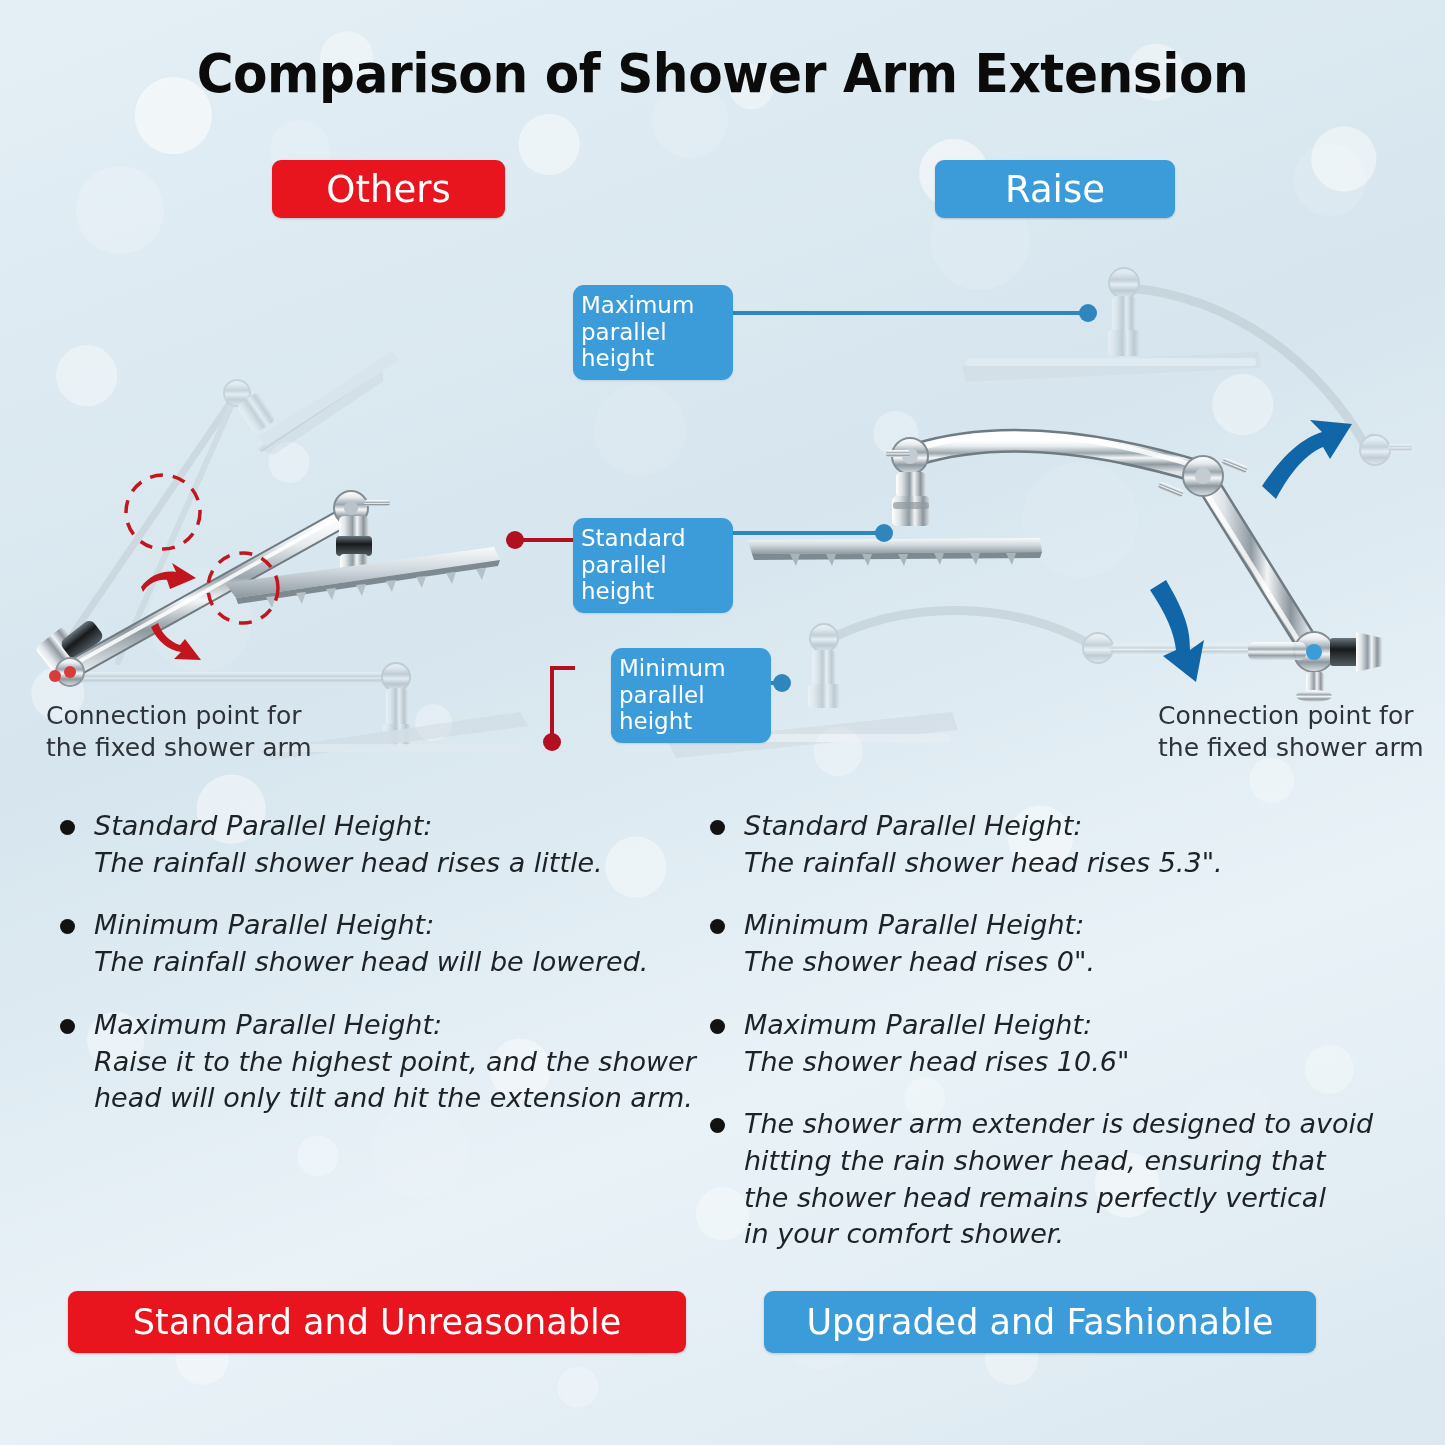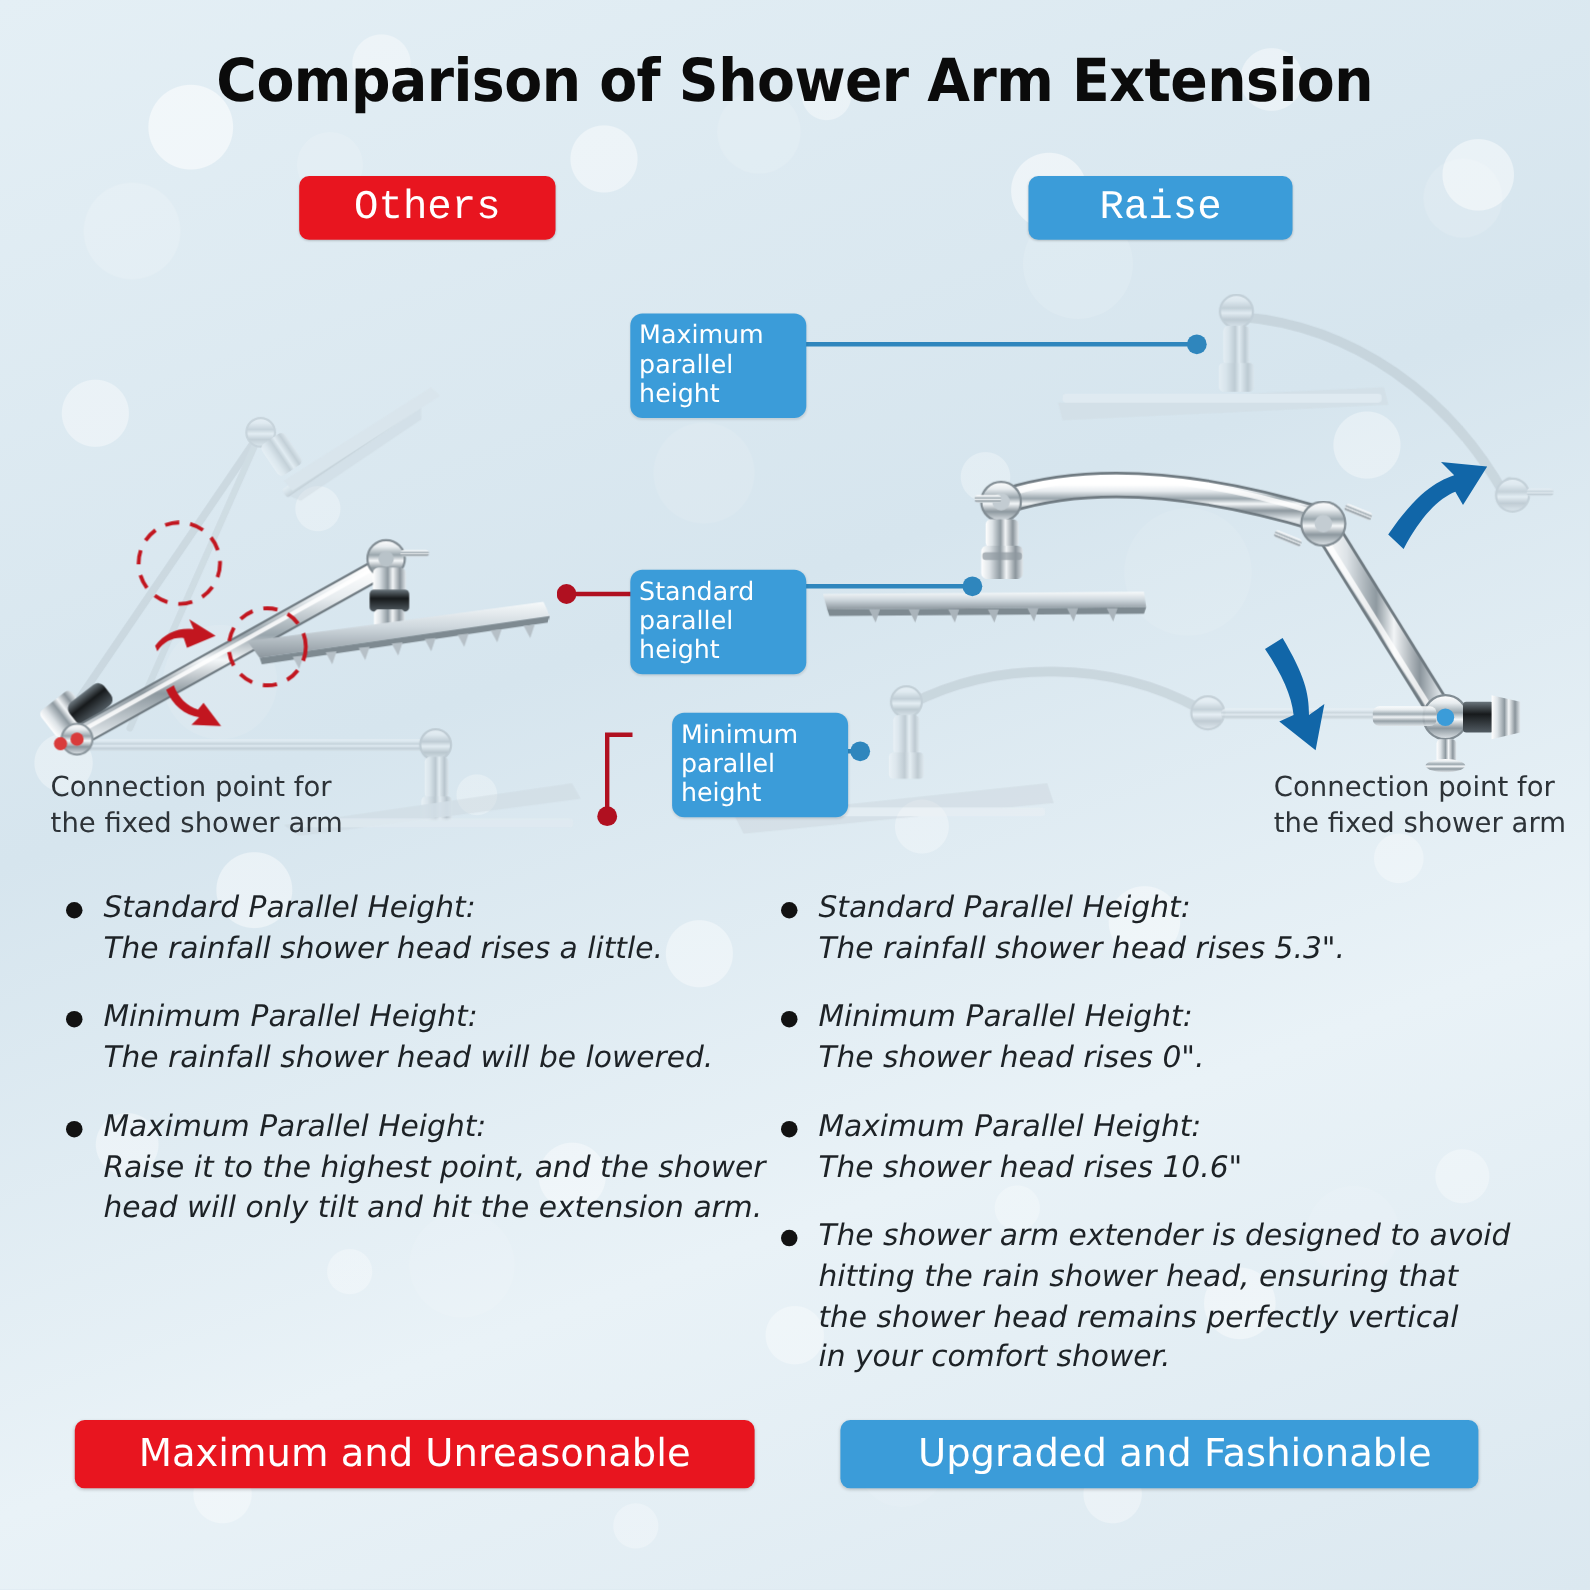--- a/index.html
+++ b/index.html
@@ -52,21 +52,20 @@
     font-family:"DejaVu Sans","Liberation Sans",sans-serif;
     font-weight:bold;font-size:54px;letter-spacing:-0.5px;color:#0b0b0b;
     transform:scaleX(.93);transform-origin:50% 50%;
   }
 
   
   .badge{
     display:flex;align-items:center;justify-content:center;
     color:#fff;font-size:37px;border-radius:9px;
     box-shadow:0 1px 2px rgba(0,0,0,.18);
-    font-family:Liberation Mono, monospace;
   }
   #badge-others{left:272px;top:160px;width:233px;height:58px;background:#e8151f;}
   #badge-ours{left:935px;top:160px;width:240px;height:58px;background:#3b9cd9;}
 
   
   .callout{
     border-radius:11px;background:#3b9cd9;color:#fff;
     padding:7px 12px 8px 8px;font-size:23px;line-height:1.16;
     box-shadow:0 1px 2px rgba(0,0,0,.10);
     white-space:pre-line;
@@ -91,21 +90,21 @@
   }
   .btxt{font-size:27px;line-height:1.36;color:#1d2226;white-space:pre-line;}
 
   
   .banner{
     display:flex;align-items:center;justify-content:center;
     color:#fff;font-size:35px;border-radius:9px;
     box-shadow:0 1px 3px rgba(0,0,0,.18);
   }
   #banner-left{left:68px;top:1291px;width:618px;height:62px;background:#e8151f;}
-  #banner-right{left:764px;top:1291px;width:552px;height:62px;background:#3b9cd9;padding-left:28px;}
+  #banner-right{left:764px;top:1291px;width:552px;height:62px;background:#3b9cd9;}
 </style>
 </head>
 <body>
 
 <div id="page">
 
   <svg id="bgsvg" viewBox="0 0 1445 1445">
     <defs>
       <linearGradient id="chrome" x1="0" y1="0" x2="0" y2="1">
         <stop offset="0%" stop-color="#ffffff"></stop>
@@ -379,16 +378,16 @@
     </div>
     <div class="bullet-row">
       <span class="dot"></span>
       <span class="btxt">The shower arm extender is designed to avoid
 hitting the rain shower head, ensuring that
 the shower head remains perfectly vertical
 in your comfort shower.</span>
     </div>
   </div>
 
-  <div class="abs banner" id="banner-left">Maximum and Unreasonable</div>
+  <div class="abs banner" id="banner-left">Standard and Unreasonable</div>
   <div class="abs banner" id="banner-right">Upgraded and Fashionable</div>
 
 </div>
 
 </body></html>

